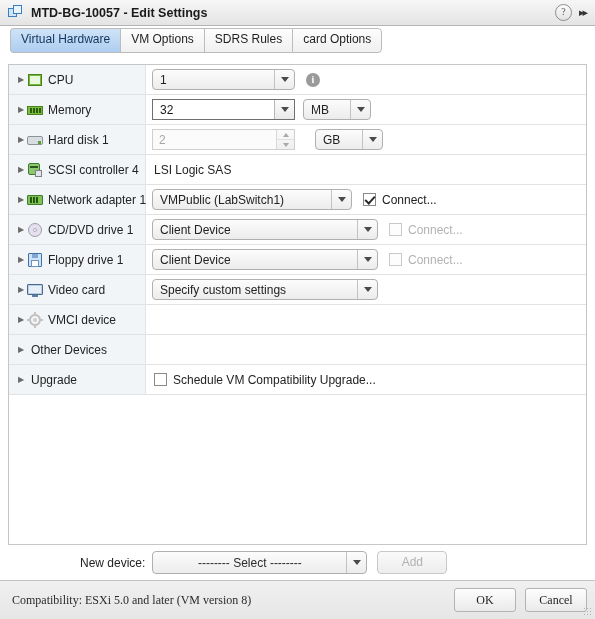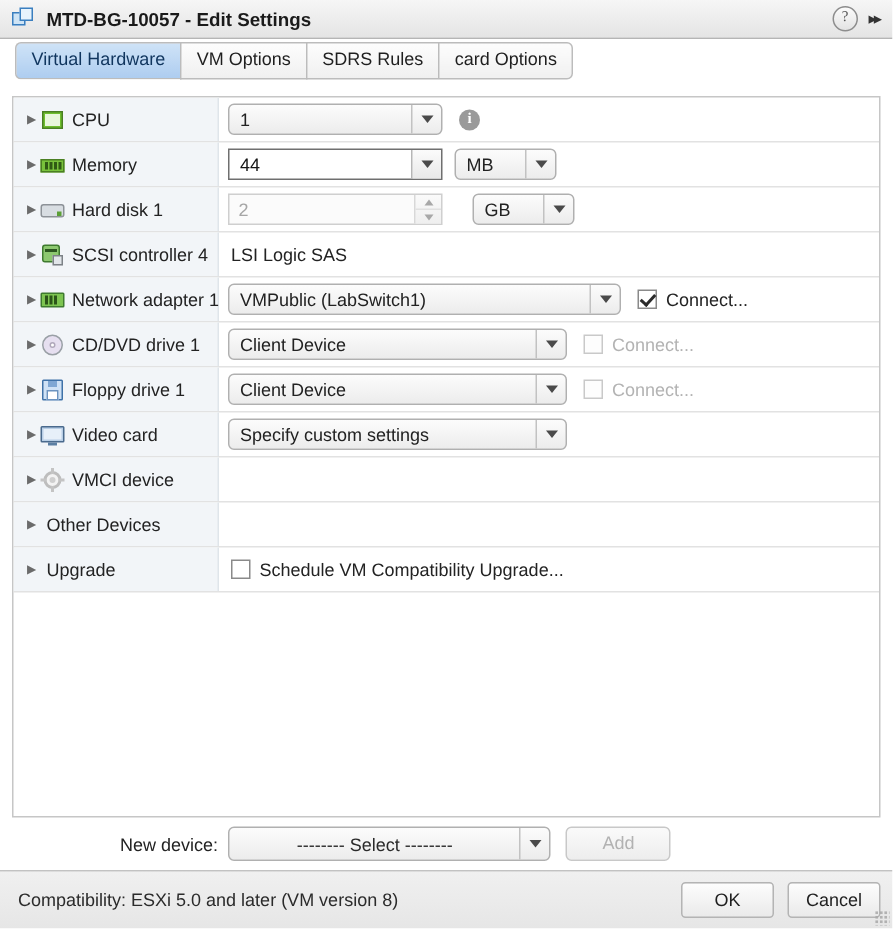--- a/index.html
+++ b/index.html
@@ -378,20 +378,21 @@
   .footer {
     position: absolute;
     left: 0; top: 580px;
     width: 595px; height: 39px;
     background: linear-gradient(to bottom,#f0f0f0,#e6e6e6);
     border-top: 1px solid #c2c2c2;
     display: flex;
     align-items: center;
     box-sizing: border-box;
     padding: 0 8px 0 12px;
+    font-family: Liberation Serif, serif;
   }
   .compat-text {
     font-size: 12px;
     color: #2b2b2b;
     white-space: nowrap;
   }
   .footer-spacer { flex: 1 1 auto; }
   .fbtn {
     width: 62px; height: 24px;
     border: 1px solid #b4b4b4;
@@ -466,21 +467,21 @@
           <i class="ic ic-mem-o"></i>
           <i class="ic ic-mem-p" style="left:3px"></i>
           <i class="ic ic-mem-p" style="left:6px"></i>
           <i class="ic ic-mem-p" style="left:9px"></i>
           <i class="ic ic-mem-p" style="left:12px"></i>
         </span>
         <span class="lbl">Memory</span>
       </div>
       <div class="cell-ctrl">
         <div class="combo editable" style="width:143px">
-          <span class="ctext">44</span>
+          <span class="ctext">32</span>
           <span class="cbtn">
               <i class="caret"></i>
             </span>
         </div>
         <div class="combo" style="width:68px;margin-left:8px">
           <span class="ctext">MB</span>
           <span class="cbtn">
               <i class="caret"></i>
             </span>
         </div>
@@ -537,21 +538,21 @@
         <span class="arrow">▶</span>
         <span class="dev-icon">
           <i class="ic ic-na-o"></i>
           <i class="ic ic-na-c" style="left:3px"></i>
           <i class="ic ic-na-c" style="left:6px"></i>
           <i class="ic ic-na-c" style="left:9px"></i>
         </span>
         <span class="lbl">Network adapter 1</span>
       </div>
       <div class="cell-ctrl">
-        <div class="combo" style="width:262px">
+        <div class="combo" style="width:200px">
           <span class="ctext">VMPublic (LabSwitch1)</span>
           <span class="cbtn">
               <i class="caret"></i>
             </span>
         </div>
         <span class="chk-wrap" style="margin-left:11px">
           <span class="chk checked"></span>
           <span class="chk-text">Connect...</span>
         </span>
       </div>

